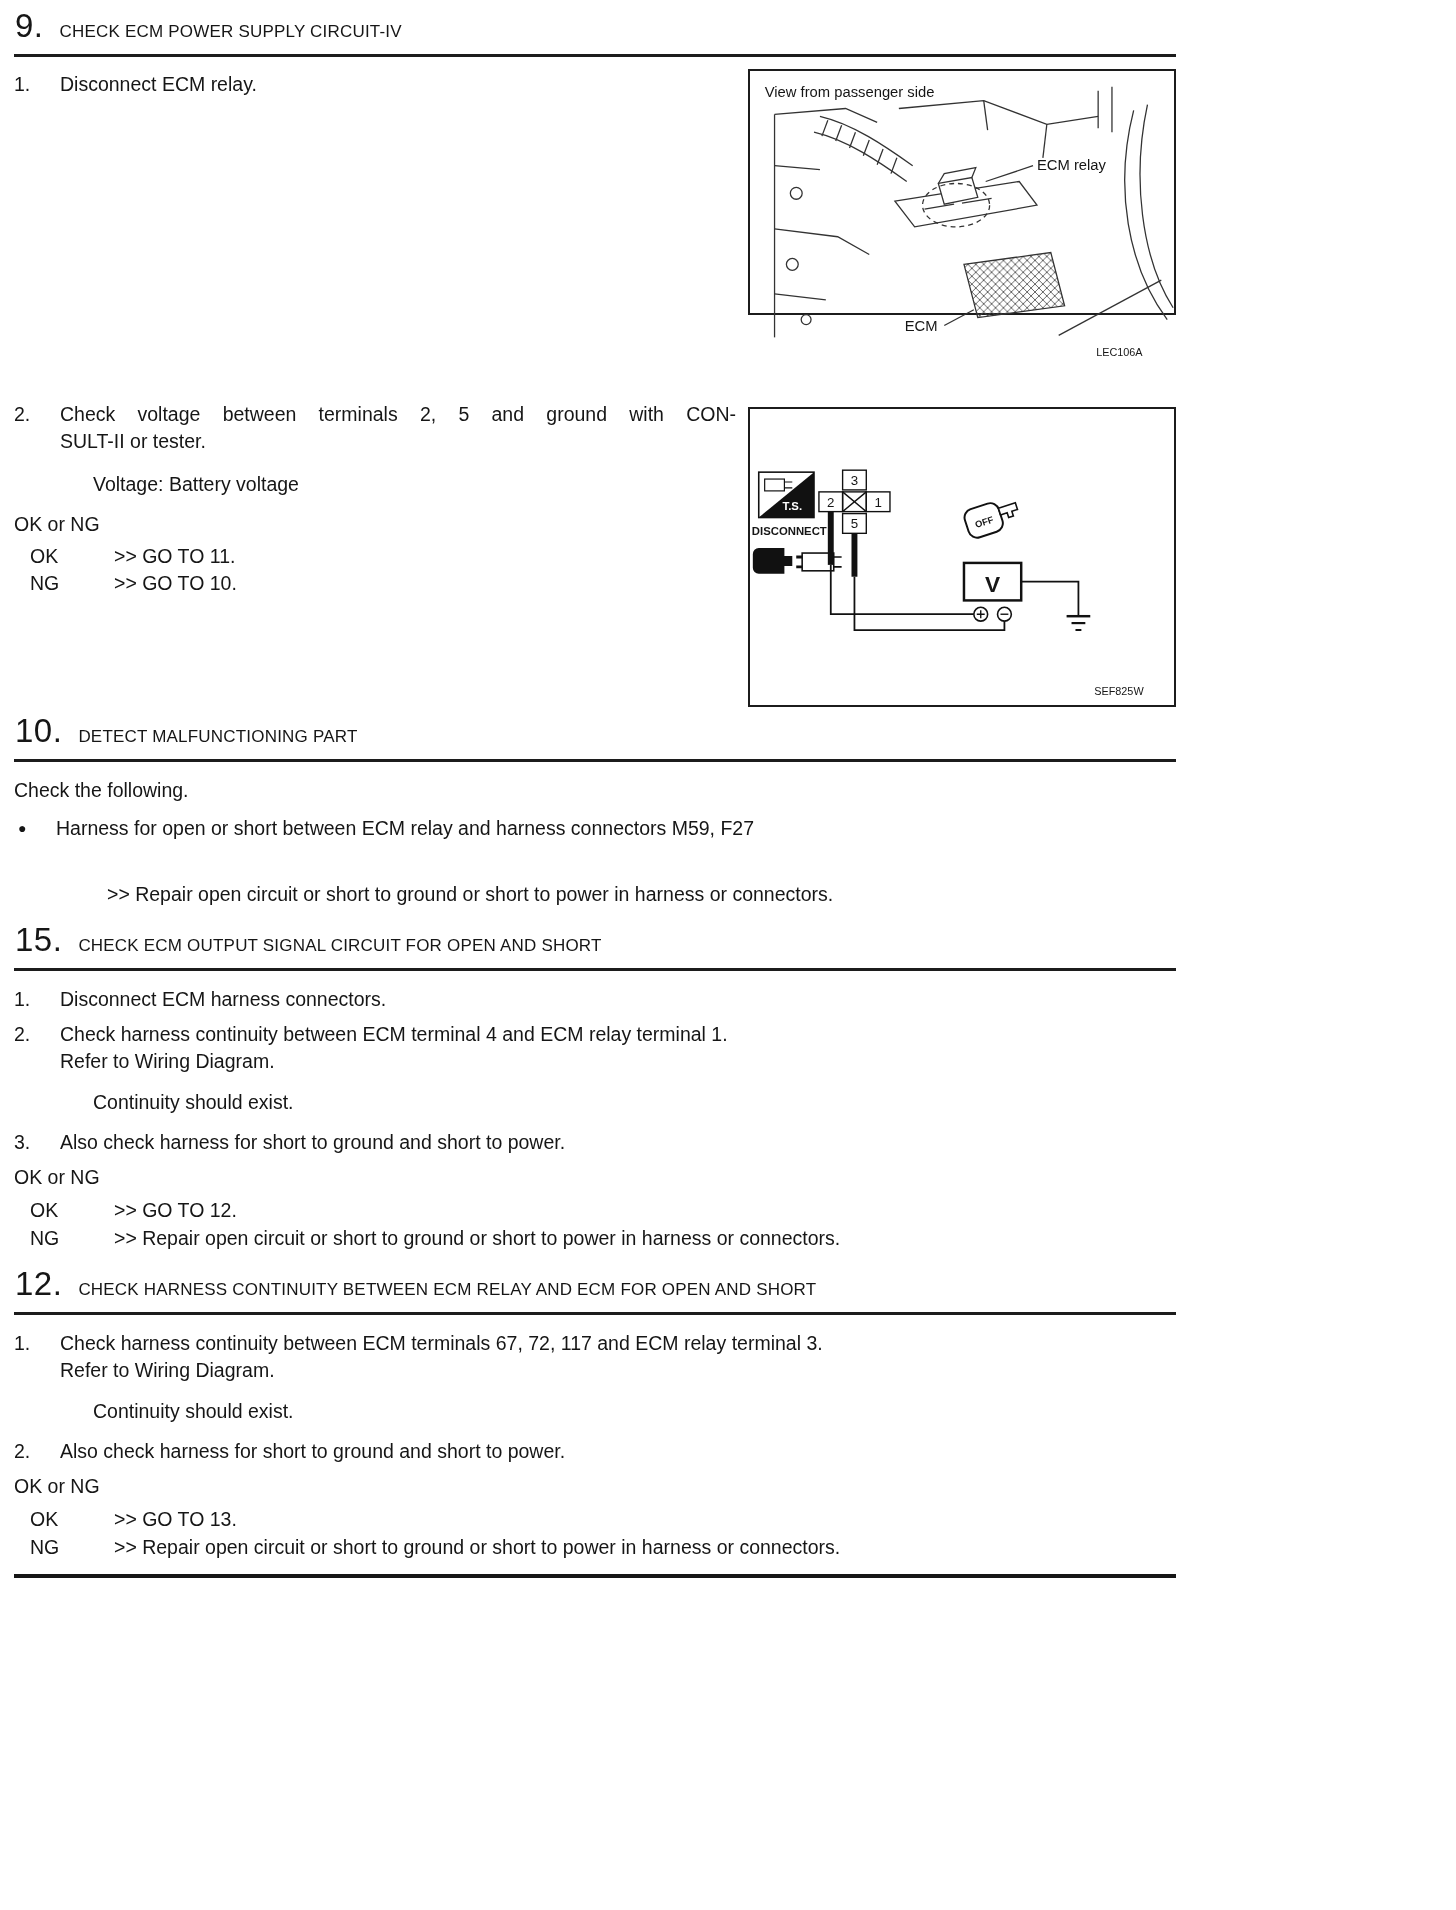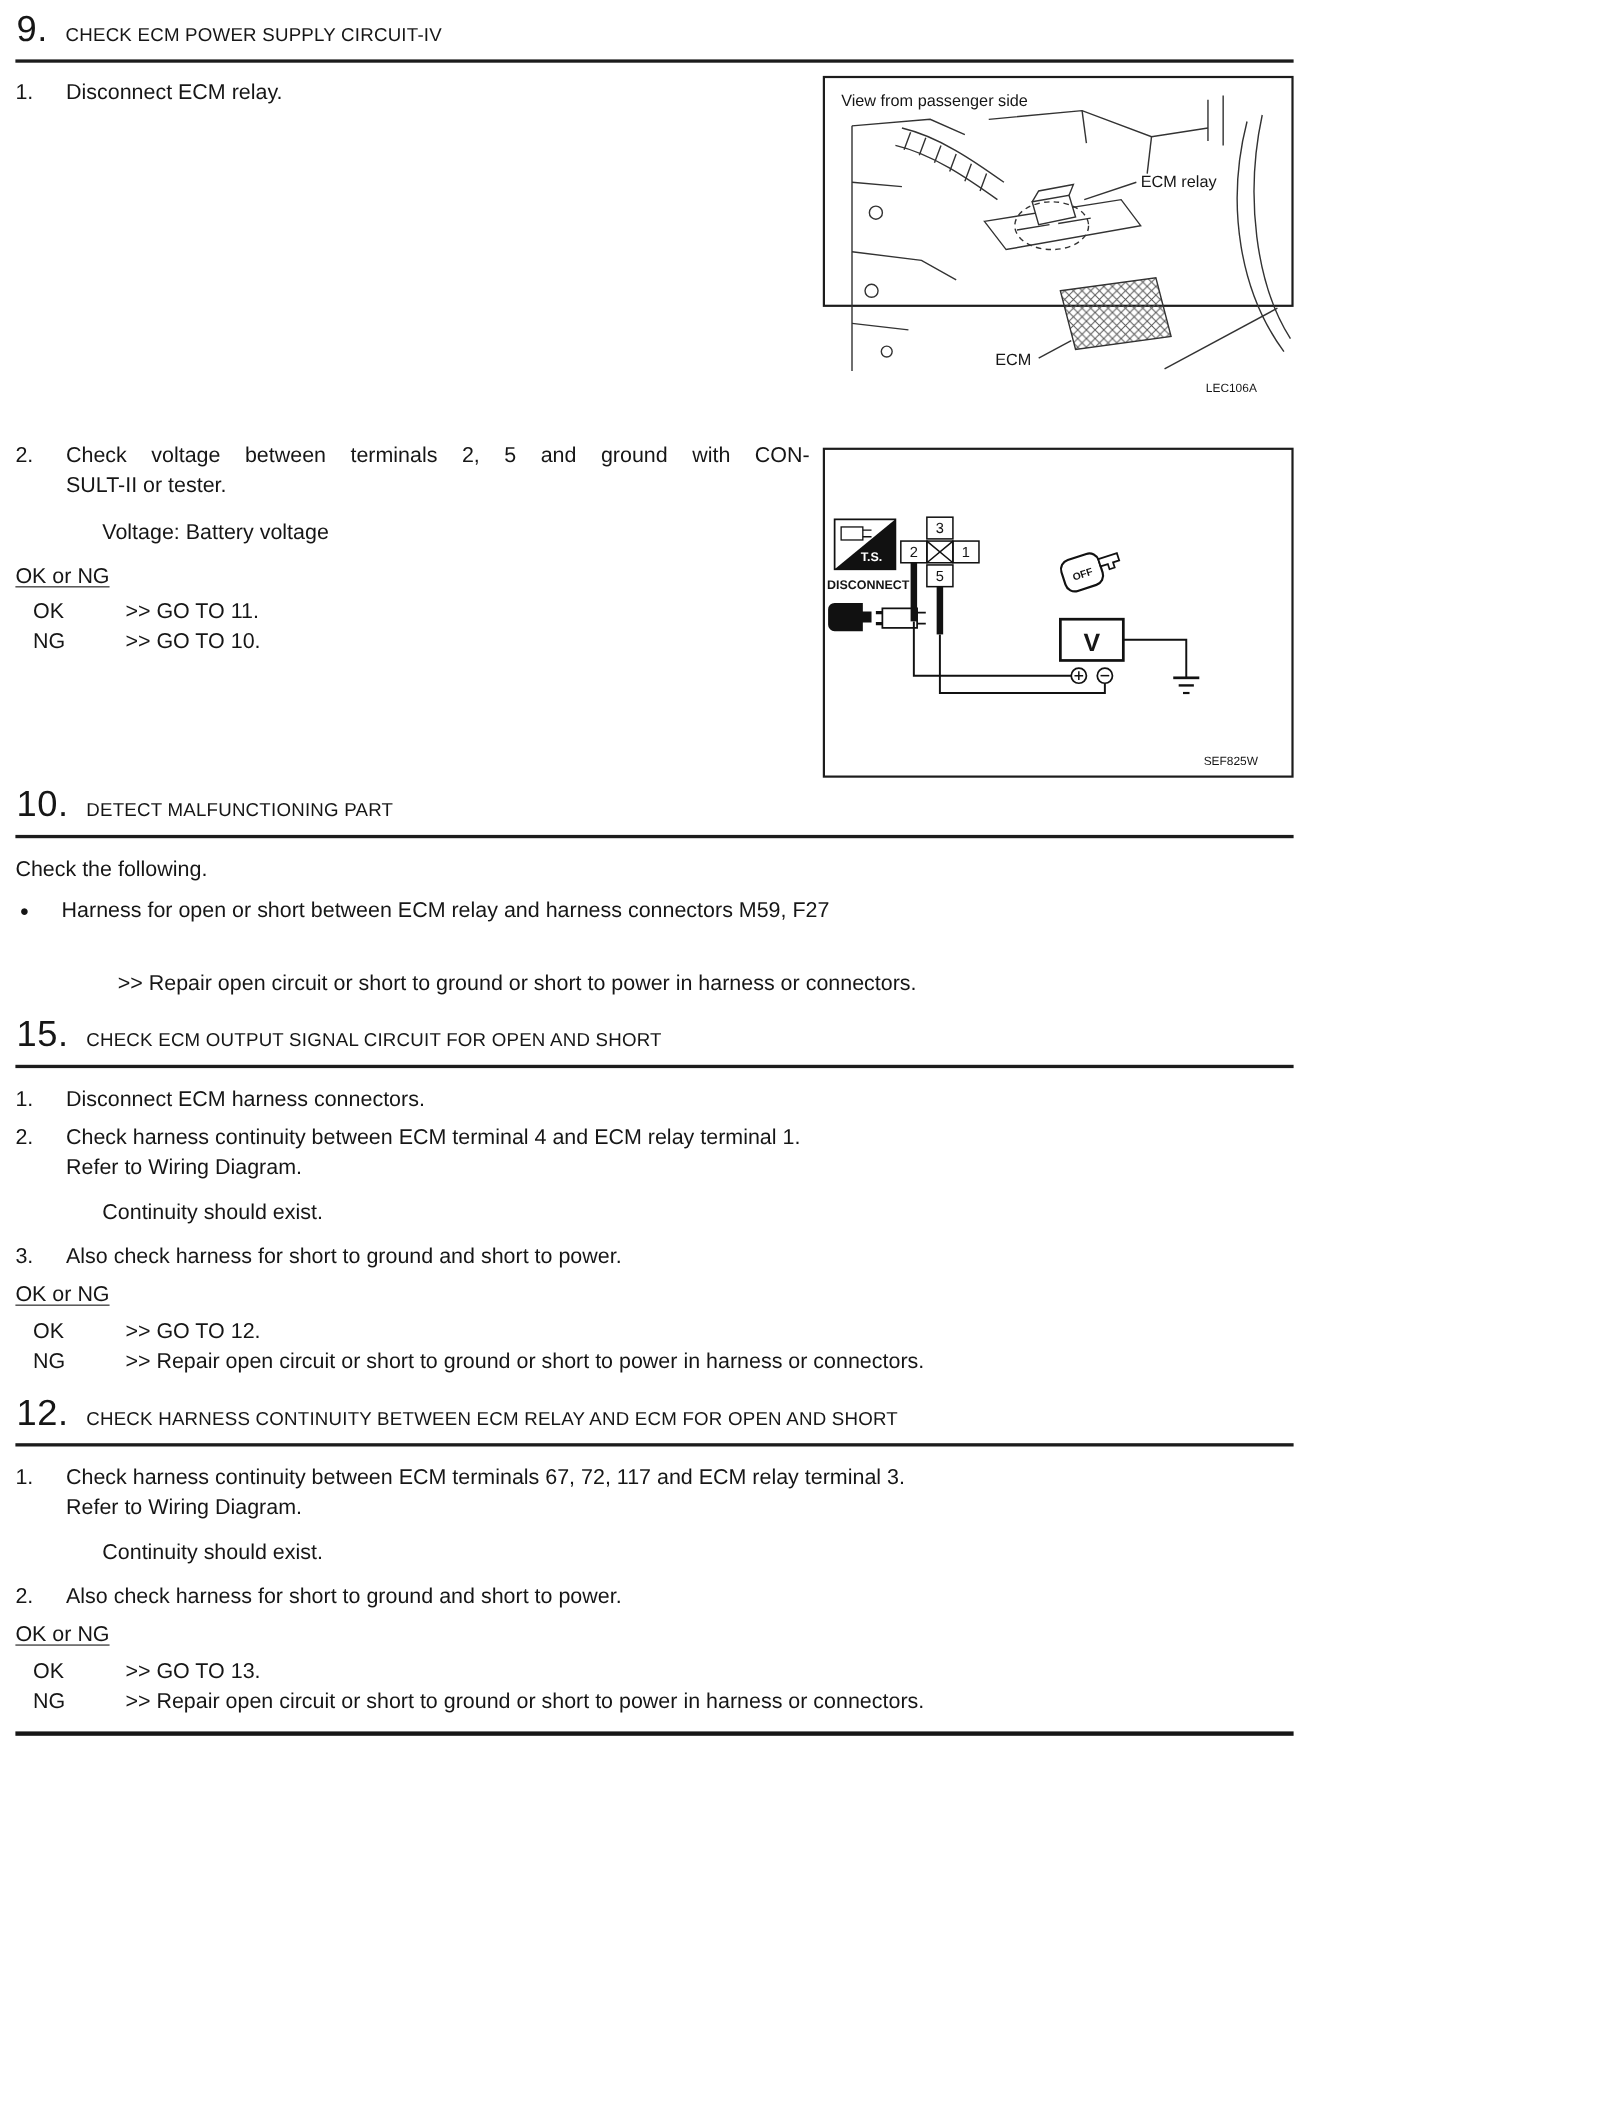--- a/index.html
+++ b/index.html
@@ -25,21 +25,21 @@
   .sec-title{ font-size: 17px; font-weight: normal; letter-spacing: 0.2px; }
   .mt-section { margin-top: 12px; }
 
   
   .step { display: flex; }
   .step-num { width: 46px; flex-shrink: 0; }
   .step-text { flex: 1; }
   .jline { text-align: justify; text-align-last: justify; }
 
   .spec-bold { margin-top: 14px; margin-left: 79px; font-weight: normal; }
-  .okng { margin-top: 8px; text-decoration: underline; text-underline-offset: 3px; }
+  .okng { margin-top: 8px; text-underline-offset: 3px; }
   .result-row { display: flex; padding-left: 16px; margin-top: 6px; }
   .result-row.ng { margin-top: 1px; }
   .result-label { width: 84px; flex-shrink: 0; }
 
   .intro { margin-top: 15px; }
   .bullet-row { display: flex; margin-top: 11px; }
   .bullet { width: 42px; flex-shrink: 0; padding-left: 4px; font-size: 14px; }
   .action-line { margin-top: 39px; margin-left: 93px; }
 
   .m-step1 { margin-top: 15px; }
@@ -51,21 +51,21 @@
   
   .s9-body { position: relative; height: 654px; }
   .s9-step1 { position: absolute; top: 14px; left: 0; }
   .s9-step2 { position: absolute; top: 344px; left: 0; width: 722px; }
   .s9-voltage { position: absolute; top: 414px; left: 79px; margin: 0; }
   .s9-okng { position: absolute; top: 454px; left: 0; margin: 0; }
   .s9-ok { position: absolute; top: 486px; left: 0; margin: 0; }
   .s9-ng { position: absolute; top: 513px; left: 0; margin: 0; }
 
   .figbox { position: absolute; right: 0; border: 2px solid #1c1c1c; background: #fff; }
-  .fig1 { top: 12px; width: 428px; height: 210px; }
+  .fig1 { top: 12px; width: 428px; height: 246px; }
   .fig2 { top: 350px; width: 428px; height: 300px; }
   svg text { font-family: "Liberation Sans", sans-serif; }
 </style>
 </head>
 <body>
 
 <div class="content">
 
   <section>
     <div class="section-heading">

